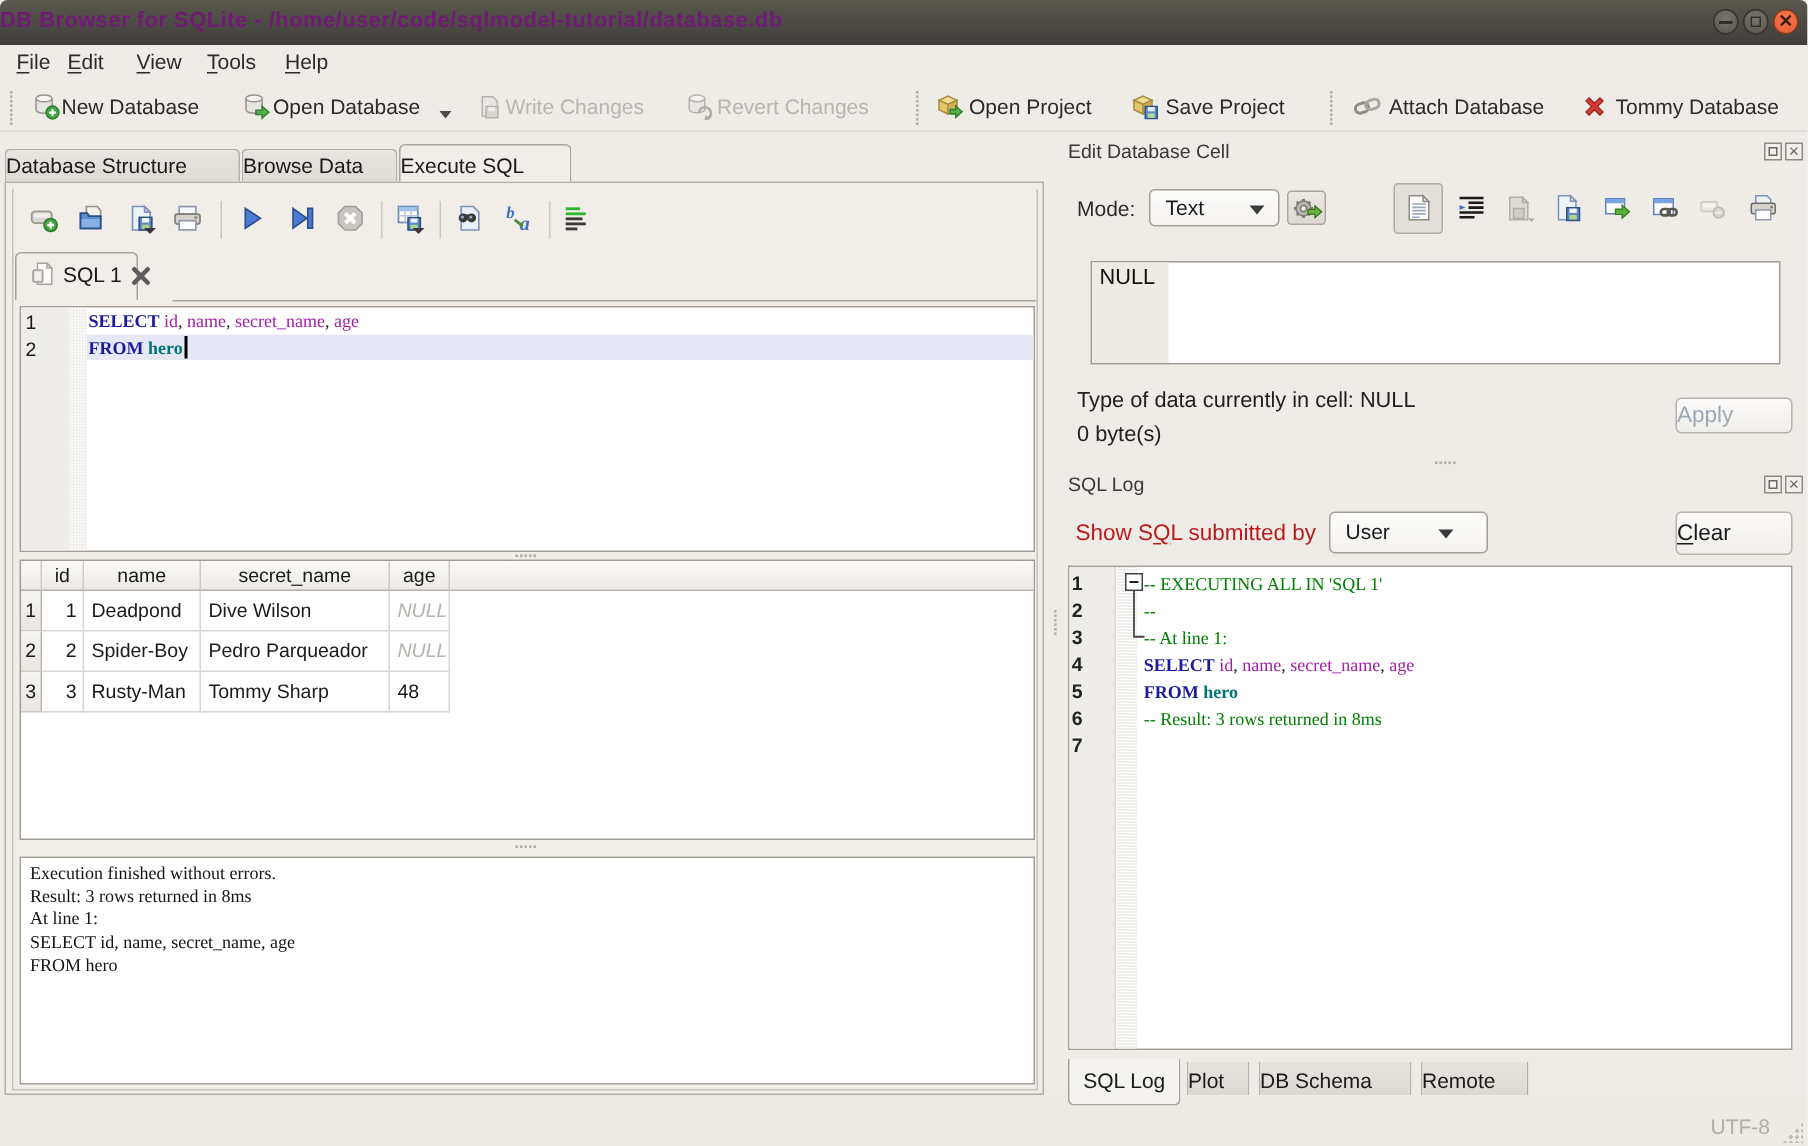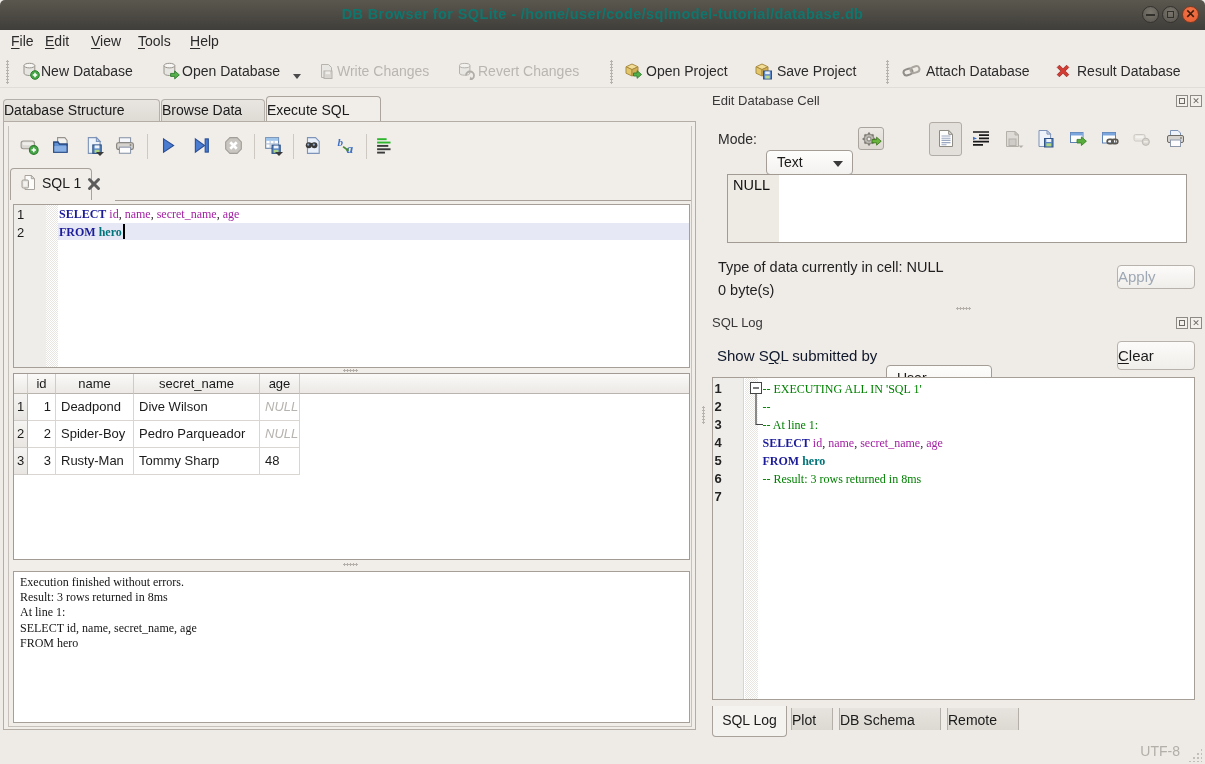--- a/index.html
+++ b/index.html
@@ -2,42 +2,42 @@
 <html><head>
 <meta charset="utf-8">
 <style>
 *{margin:0;padding:0;box-sizing:border-box}
 html{background:#fff}
 html,body{width:1205px;height:764px;overflow:hidden}
 body{background:#efebe7}
 body{position:relative;font-family:"Liberation Sans",sans-serif;font-size:14px;color:#1a1a1a}
 .abs{position:absolute}
 .titlebar{left:0;top:0;width:1205px;height:30px;background:linear-gradient(#5a574e,#403e3a);border-radius:5px 5px 0 0}
-.titletext{width:100%;top:6px;text-align:center;color:#0f766e;font-weight:bold;font-size:14.5px;letter-spacing:.38px}
+.titletext{width:100%;top:6px;color:#701a75;font-weight:bold;font-size:14.5px;letter-spacing:.38px}
 .winbtn{width:17px;height:17px;border-radius:50%;top:6px}
 .menubar{left:0;top:30px;width:1205px;height:24px;background:#efebe7}
 .menuitem{top:33px;color:#2b2b2b}
 .toolbar{left:0;top:54px;width:1205px;height:34px;background:#efebe7;border-bottom:1px solid #e0dcd7}
 .tbtext{top:63px;color:#2b2b2b}
 .tbtext.dis{color:#b9b5b0}
 .vdots{width:3px;background-image:radial-gradient(circle,#b7b2ac 1px,rgba(0,0,0,0) 1.2px);background-size:3px 3px}
 .sep{width:1px;background:#cdc8c2}
 .pane{left:3px;top:121px;width:693px;height:609px;border:1px solid #b3ada6;background:#f1eeea}
 .tab{height:25px;top:96px;border:1px solid #aaa49d;border-bottom:none;border-radius:4px 4px 0 0;color:#1a1a1a;line-height:26px}
 .tab.inactive{top:99px;height:22px;background:linear-gradient(#e9e5e0,#dedad4);border-color:#b4afa8;line-height:21px}
 .tab.active{background:#f1eeea;z-index:3}
 .grip{height:3px;background-image:radial-gradient(circle,#b5b0aa 1px,rgba(0,0,0,0) 1.2px);background-size:3px 3px;background-repeat:repeat-x}
 .mono{font-family:Liberation Serif, serif;font-size:12px}
 .kw{color:#1c1c9b;font-weight:bold}
 .ident{color:#a21ea2}
 .tbl{color:#007479;font-weight:bold}
 .cmt{color:#008000}
 .docktitle{color:#383838;font-size:13px}
 .dockbtn{width:12px;height:12px;border:1px solid #8d8a85;background:#f3f0ec;color:#6b6864;font-size:9px;line-height:10px;text-align:center}
-.combo{border:1px solid #a39d96;border-radius:4px;background:linear-gradient(#fdfdfc,#f4f2ef);margin-top:24px;}
+.combo{border:1px solid #a39d96;border-radius:4px;background:linear-gradient(#fdfdfc,#f4f2ef);}
 .btn{border:1px solid #b7b2ab;border-radius:4px;background:linear-gradient(#fcfbfa,#f0eeea);text-align:left}
 u{text-underline-offset:2px}
 .hcell{position:absolute;height:20px;background:linear-gradient(#fbfaf8,#ece9e6);border-right:1px solid #cfcbc6;border-bottom:1px solid #b9b4ae;text-align:center;line-height:19px;font-size:13px}
 .vhead{position:absolute;left:0;width:14px;height:27px;background:linear-gradient(#f6f4f2,#e9e6e2);border-right:1px solid #b9b4ae;border-bottom:1px solid #cfcbc6;text-align:center;line-height:26px;font-size:13px}
 .cell{position:absolute;height:27px;border-right:1px solid #d9d5d1;border-bottom:1px solid #d9d5d1;line-height:26px;padding-left:5px;font-size:13px}
 .cell.r{text-align:right;padding-right:4px;padding-left:0}
 .cell.nul{color:#b7b3ae;font-style:italic}
 .tabS{top:708px;height:26px;background:linear-gradient(#e7e3de,#dbd7d1);border:1px solid #b4afa8;border-top:none;border-radius:0 0 4px 4px;line-height:24px}
 </style>
 </head>
@@ -108,21 +108,21 @@
 <div class="abs tbtext" style="left:777px">Save Project</div>
 <div class="abs vdots" style="left:886px;top:60px;height:24px"></div>
 <svg class="abs" style="left:902px;top:62px" width="19" height="18" viewBox="0 0 19 18">
     <rect x="1.5" y="7" width="9" height="6" rx="3" fill="none" stroke="#908d87" stroke-width="2" transform="rotate(-18 6 10)"></rect>
     <rect x="8.5" y="4.6" width="9" height="6" rx="3" fill="none" stroke="#aaa69f" stroke-width="2" transform="rotate(-18 13 7.6)"></rect>
   </svg>
 <div class="abs tbtext" style="left:926px">Attach Database</div>
 <svg class="abs" style="left:1054px;top:62px" width="18" height="18" viewBox="0 0 18 18">
     <path d="M3.2 5.4 L5.4 3.2 L9 6.8 L12.6 3.2 L14.8 5.4 L11.2 9 L14.8 12.6 L12.6 14.8 L9 11.2 L5.4 14.8 L3.2 12.6 L6.8 9z" fill="#d43b33" stroke="#8f1f1a" stroke-width=".7"></path>
   </svg>
-<div class="abs tbtext" style="left:1077px">Result Database</div>
+<div class="abs tbtext" style="left:1077px">Tommy Database</div>
 
 <div class="abs tab inactive" style="left:3px;width:157px">Database Structure</div>
 <div class="abs tab inactive" style="left:161px;width:104px">Browse Data</div>
 <div class="abs tab active" style="left:266px;width:115px">Execute SQL</div>
 <div class="abs pane"></div>
 <div class="abs" style="left:8px;top:126px;width:684px;height:601px;border-left:1px solid #c6c1ba;border-right:1px solid #c6c1ba;border-bottom:1px solid #c6c1ba"></div>
 
 <svg class="abs" style="left:20px;top:137px" width="19" height="18" viewBox="0 0 17 16">
     <rect x="1" y="3.5" width="12" height="7" rx="2" fill="#dbd8d3" stroke="#9c988f"></rect>
     <rect x="2.2" y="4.7" width="9.6" height="2.6" rx="1.3" fill="#efedea"></rect>
@@ -329,21 +329,21 @@
 <div class="abs" style="left:718px;top:259px;color:#1f1f1f;font-size:14.5px">Type of data currently in cell: NULL</div>
 <div class="abs" style="left:718px;top:282px;color:#1f1f1f;font-size:14.5px">0 byte(s)</div>
 <div class="abs btn" style="left:1117px;top:265px;width:78px;height:24px;line-height:22px;color:#9ea8b4;font-size:15px">Apply</div>
 <div class="abs grip" style="left:956px;top:307px;width:15px;height:4px"></div>
 
 <div class="abs docktitle" style="left:712px;top:315px">SQL Log</div>
 <div class="abs dockbtn" style="left:1176px;top:317px">
     <div class="abs" style="left:2px;top:2px;width:6px;height:6px;border:1px solid #6b6864"></div>
   </div>
 <div class="abs dockbtn" style="left:1190px;top:317px">✕</div>
-<div class="abs" style="left:717px;top:347px;color:#0f172a;font-size:15px">Show S<u>Q</u>L submitted by</div>
+<div class="abs" style="left:717px;top:347px;color:#b91c1c;font-size:15px">Show S<u>Q</u>L submitted by</div>
 <div class="abs combo" style="left:886px;top:341px;width:106px;height:28px">
   <div class="abs" style="left:10px;top:4px;color:#1a1a1a">User</div>
   <div class="abs" style="left:72px;top:11px;width:0;height:0;border-left:5px solid rgba(0,0,0,0);border-right:5px solid rgba(0,0,0,0);border-top:6px solid #3a3a3a"></div>
 </div>
 <div class="abs btn" style="left:1117px;top:341px;width:78px;height:29px;line-height:27px;color:#1a1a1a;font-size:15px"><u>C</u>lear</div>
 <div class="abs" style="left:712px;top:377px;width:483px;height:323px;border:1px solid #a59f98;background:#fff">
   <div class="abs" style="left:0;top:0;width:31px;height:321px;background:#efede9;border-right:1px solid #d8d4cf"></div>
   <div class="abs" style="left:32px;top:0;width:13px;height:321px;background:repeating-conic-gradient(#e8e5e1 0 25%,#fff 0 50%) 0 0/2px 2px"></div>
   <div class="abs" style="left:1.5px;top:2px;font-size:13px;line-height:18px;color:#222;font-weight:bold">1<br>2<br>3<br>4<br>5<br>6<br>7</div>
   <svg class="abs" style="left:36px;top:3px" width="30" height="50" viewBox="0 0 30 50">

